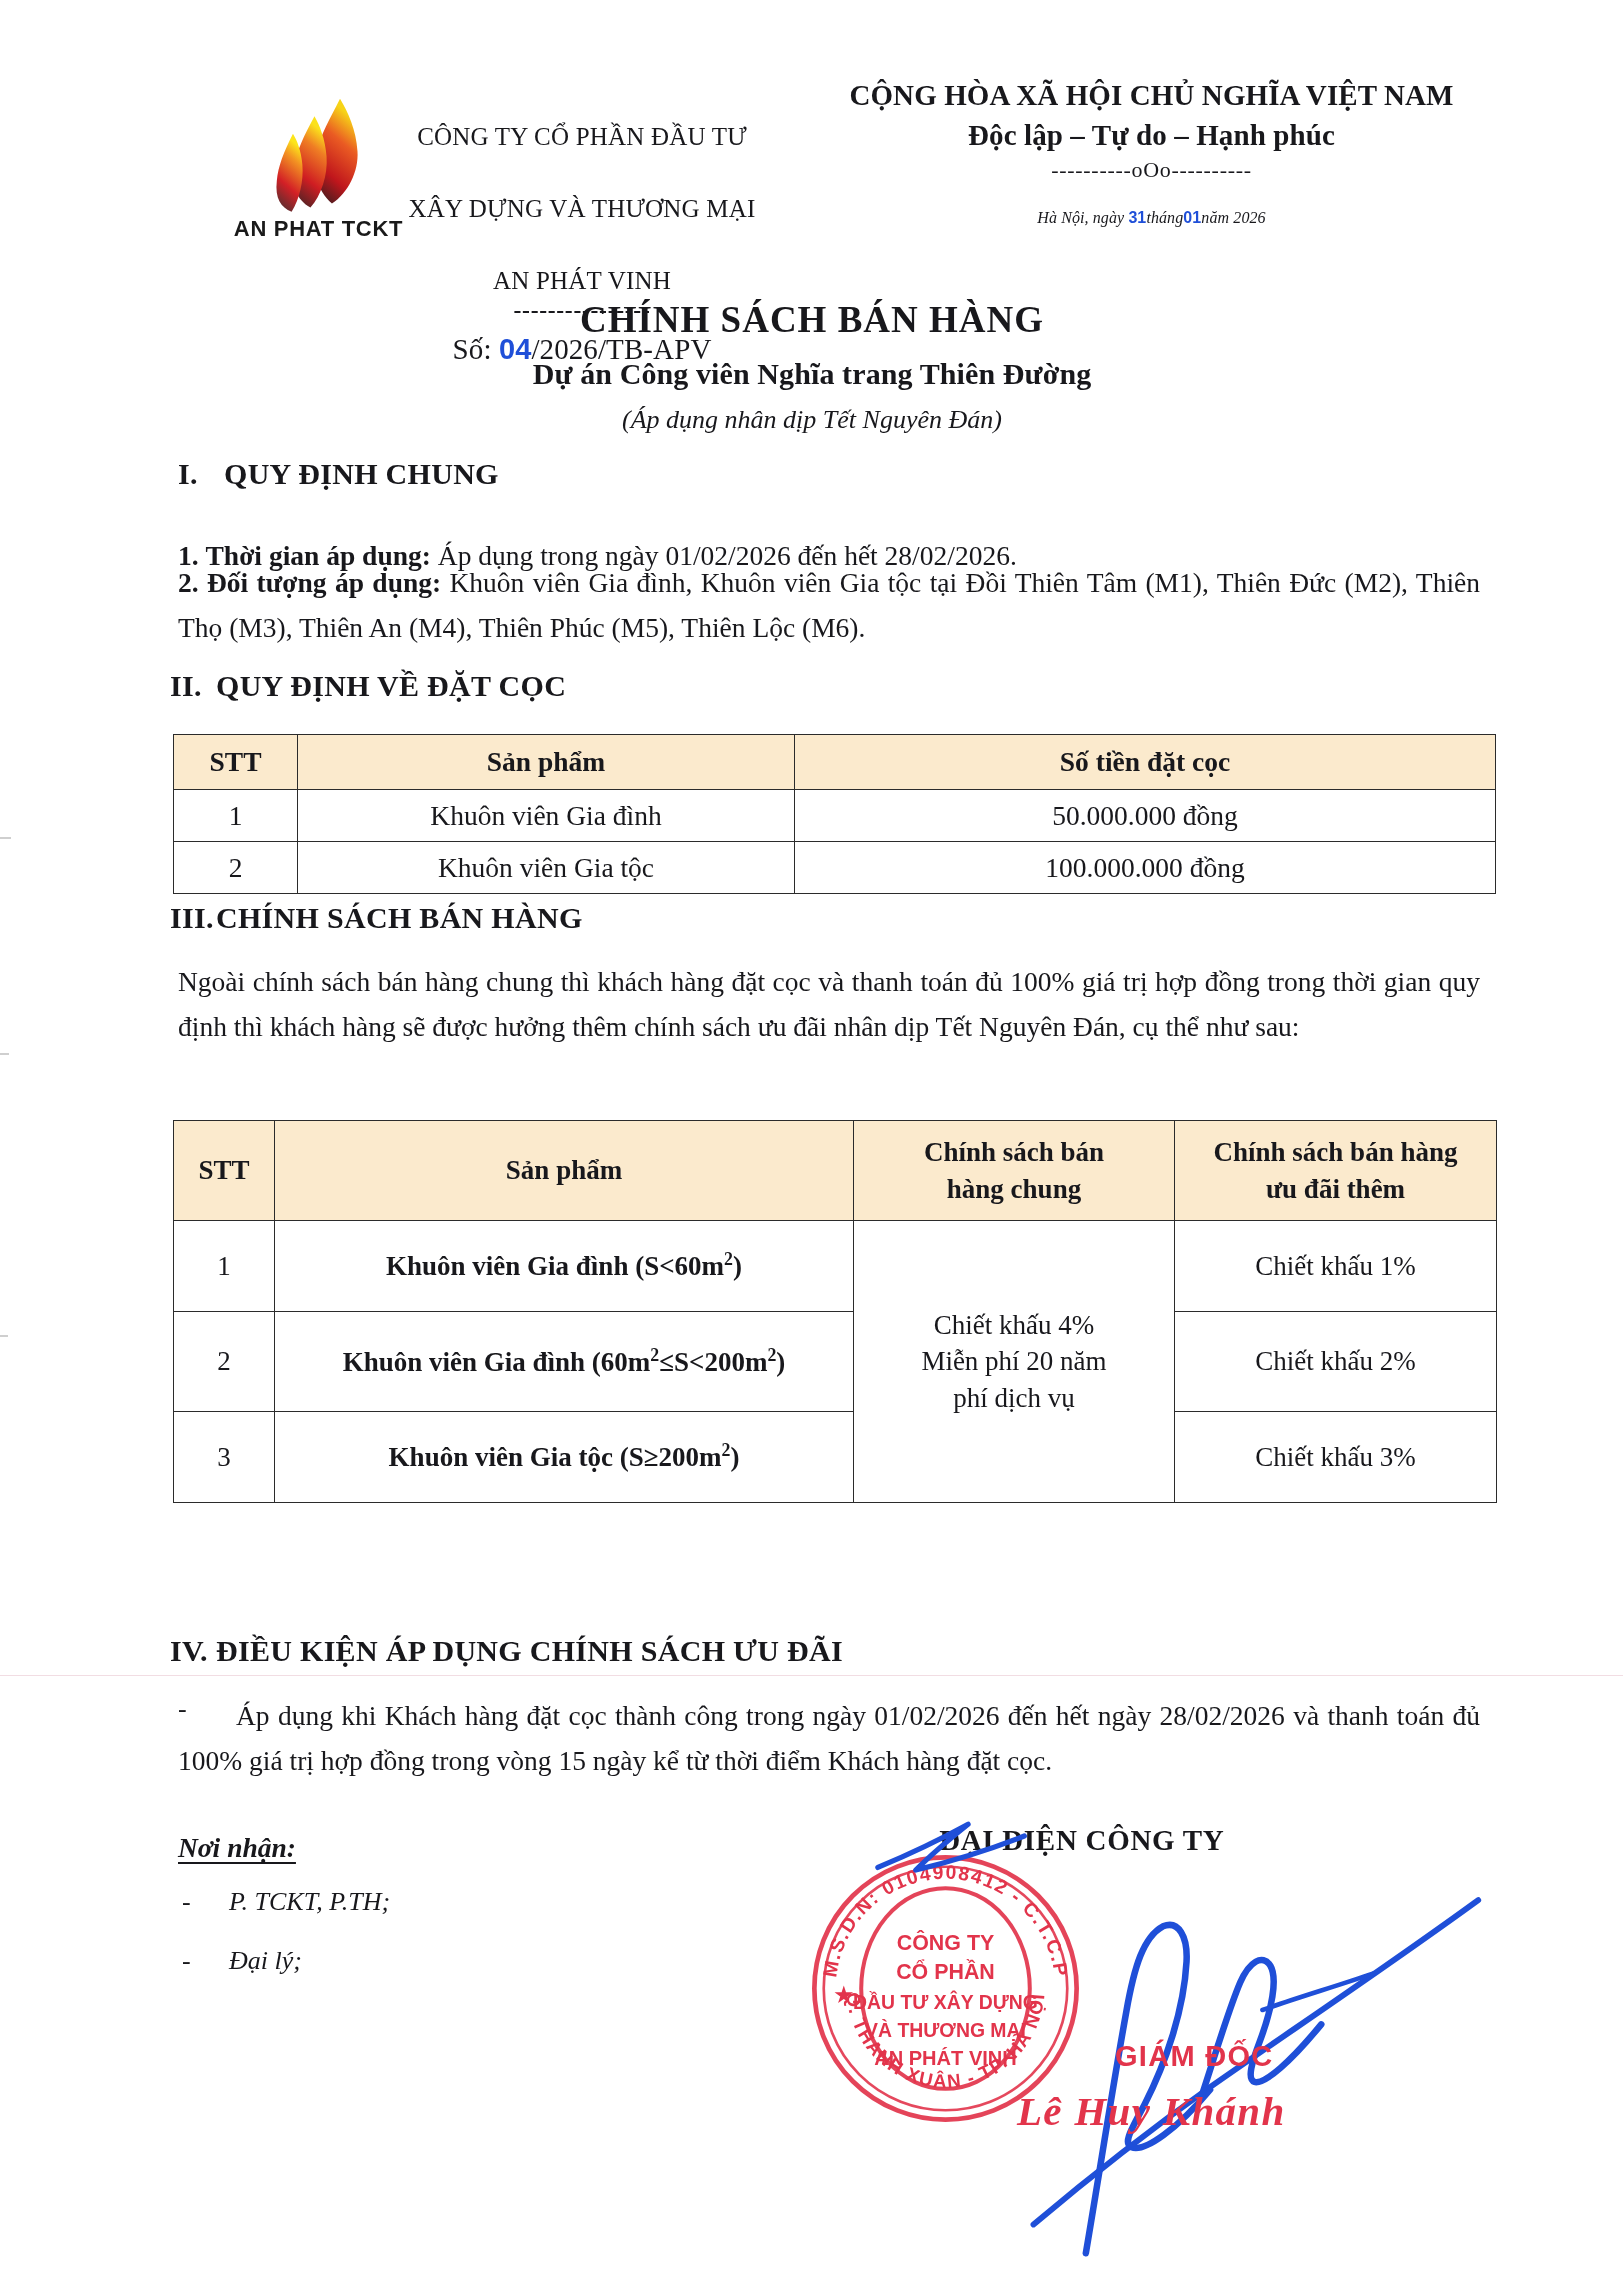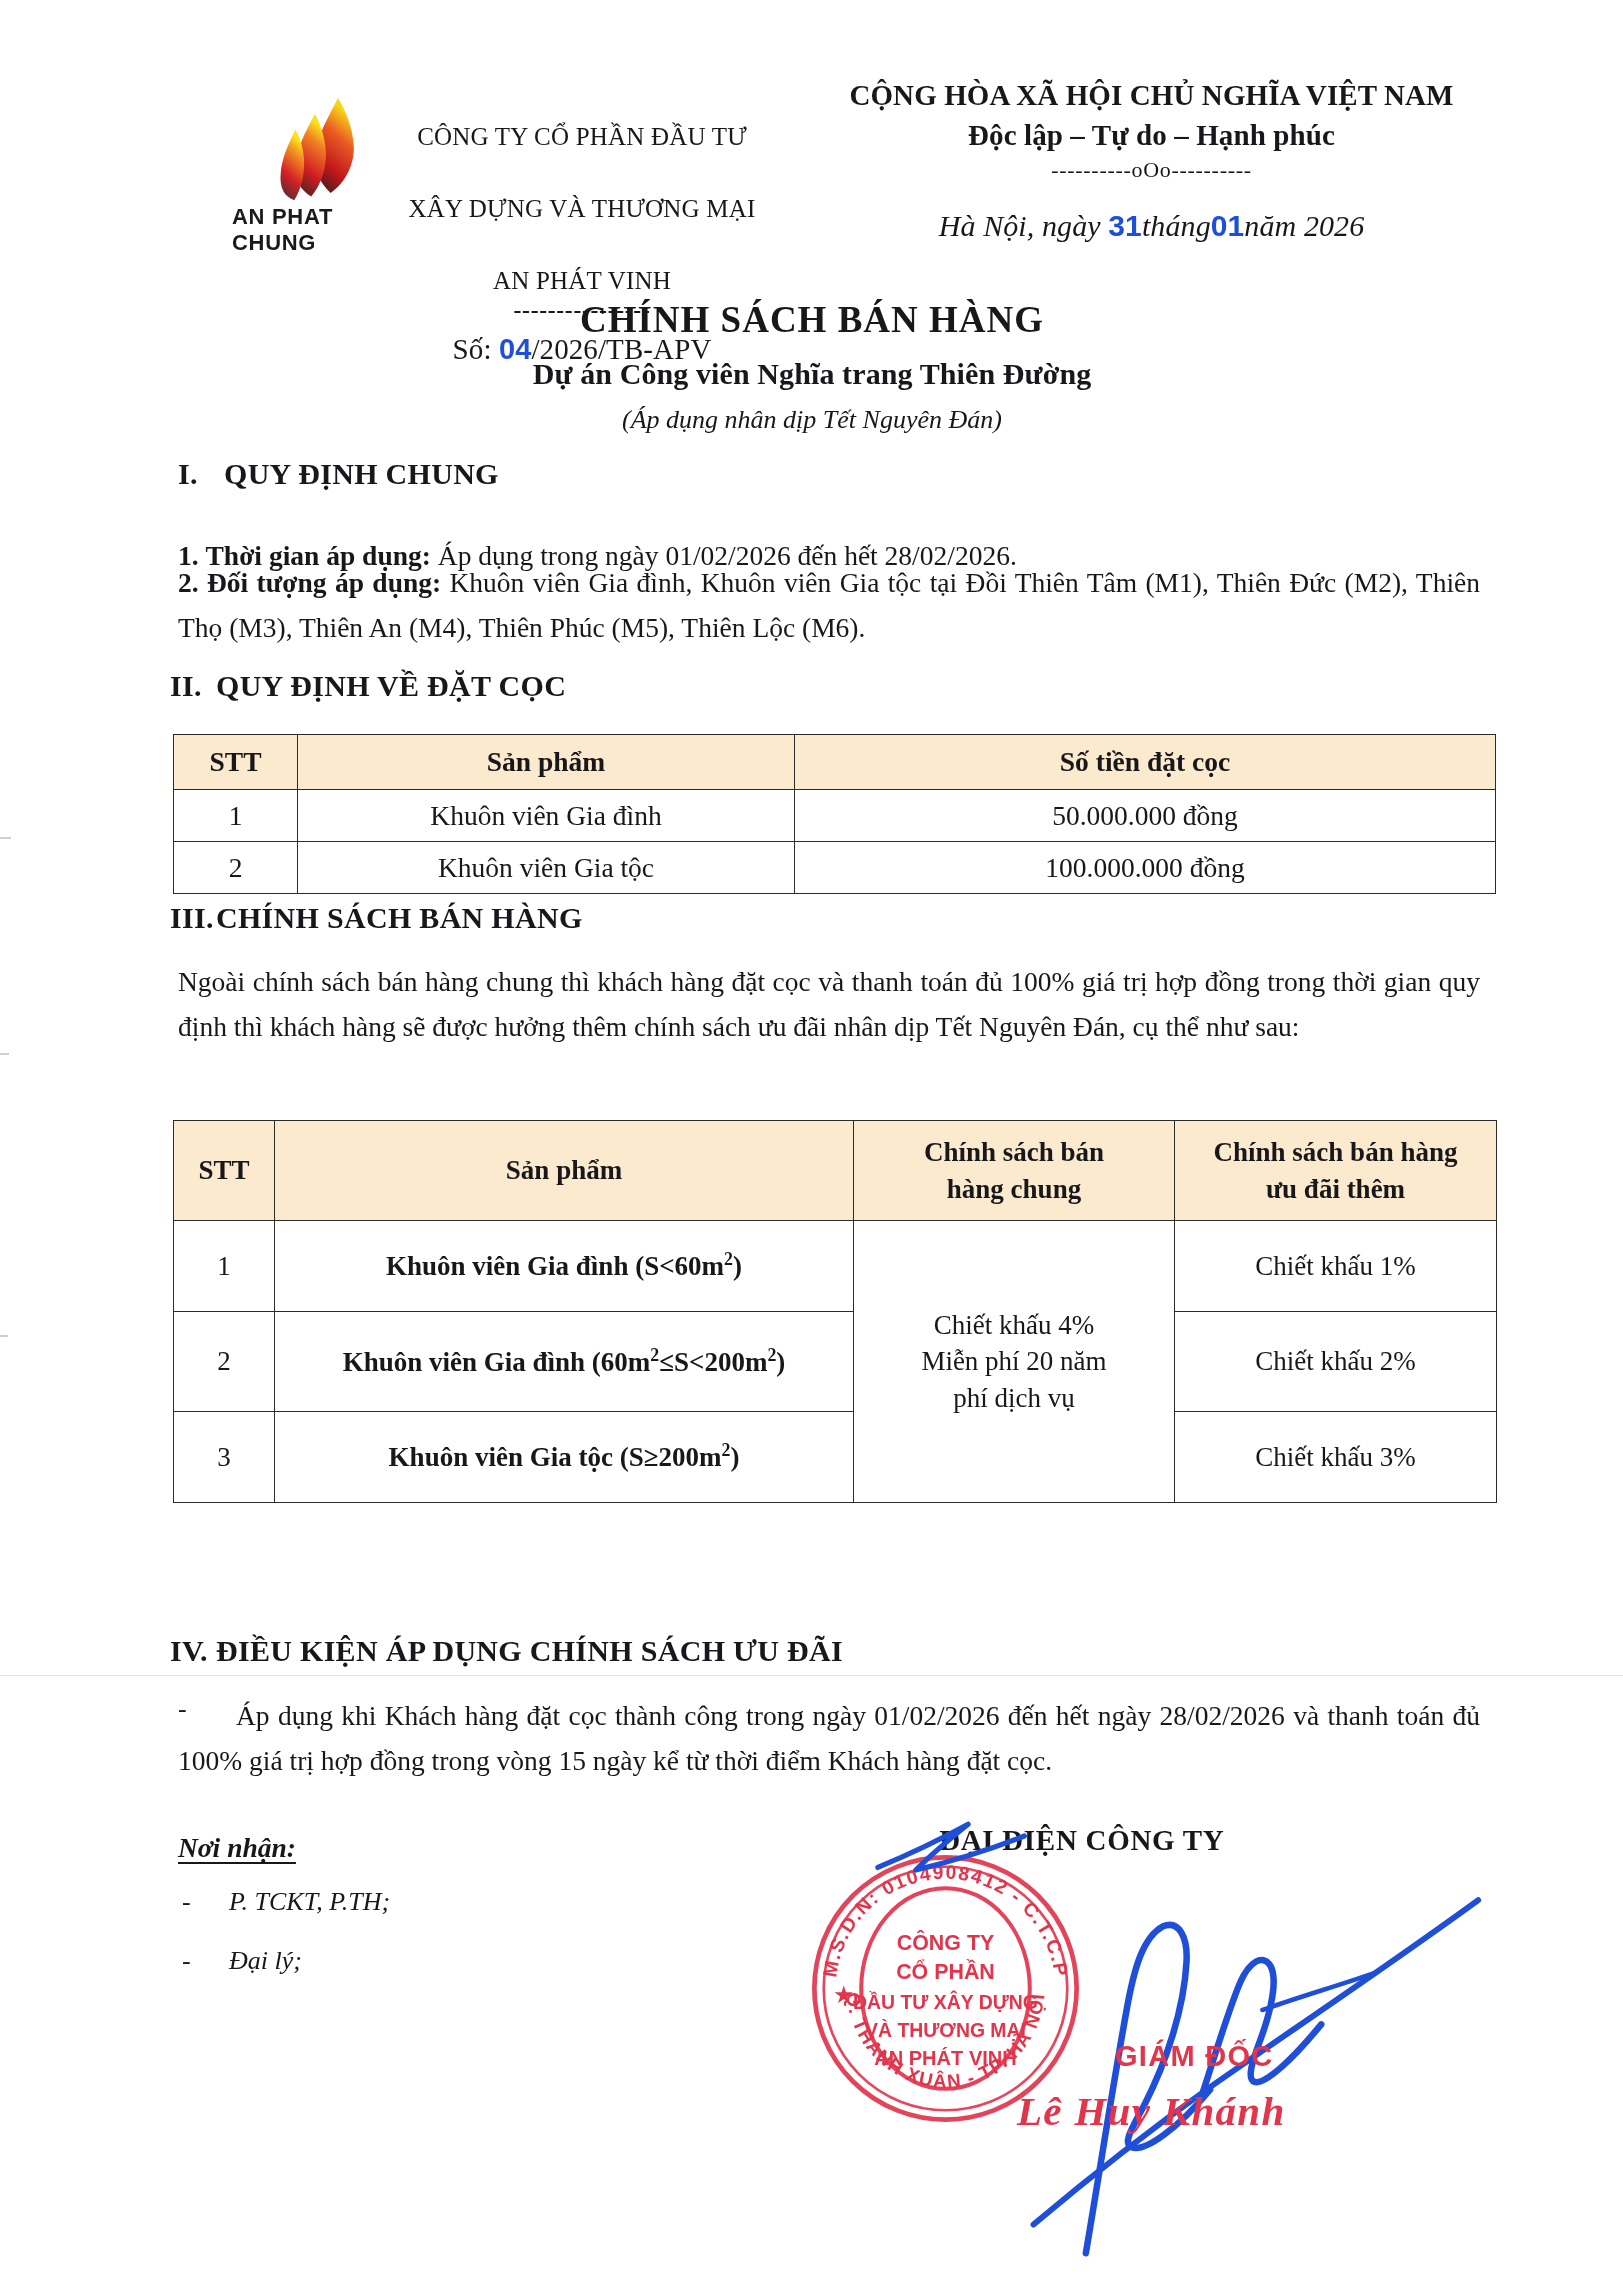--- a/index.html
+++ b/index.html
@@ -26,21 +26,21 @@
   .hdr-left{position:absolute; left:366px; top:0px; width:432px; text-align:center;}
   .hdr-left .ln{font-weight:400; font-size:25px; line-height:1.16; letter-spacing:0.2px;margin-top:43px;}
   .dashline{font-weight:700; font-size:23.6px; letter-spacing:0.7px; margin-top:3.9px; line-height:1;}
   .sohieu{font-size:29px; margin-top:10.5px; letter-spacing:0.1px;}
   .ink{color:#1f4fd8; font-family:"Liberation Sans","DejaVu Sans",sans-serif; font-weight:700;}
 
   .hdr-right{position:absolute; left:805px; top:0px; width:693px; text-align:center;}
   .hdr-right .ln1{font-weight:700; font-size:29px; letter-spacing:0.1px;}
   .hdr-right .ln2{font-weight:700; font-size:29px; margin-top:6.5px; letter-spacing:0.1px;}
   .oOo{font-size:22px; margin-top:5.2px; letter-spacing:0.7px;}
-  .dateline{font-style:italic; font-size:30px; margin-top:26px; letter-spacing:0.1px;}
+  .dateline{font-style:italic; font-size:16px; margin-top:26px; letter-spacing:0.1px;}
   .dateline .ink{font-style:normal;}
 
   
   .title-block{position:absolute; left:0; top:298px; width:1624px; text-align:center;}
   .t-main{font-weight:700; font-size:37px; letter-spacing:1px;}
   .t-sub{font-weight:700; font-size:30px; margin-top:15.7px; letter-spacing:0.1px;}
   .t-note{font-style:italic; font-size:26px; margin-top:14.4px;}
 
   
   .sec-head{position:absolute; font-weight:700; font-size:30px; letter-spacing:0.3px;}
@@ -109,21 +109,21 @@
             <stop offset="0%" stop-color="#3a3132"></stop>
             <stop offset="42%" stop-color="#d32026"></stop>
             <stop offset="80%" stop-color="#f39322"></stop>
             <stop offset="100%" stop-color="#fce51b"></stop>
           </linearGradient>
         </defs>
         <path d="M112 10 C 96 42, 84 62, 78 86 C 70 118, 78 146, 100 166 C 124 150, 140 118, 138 88 C 136 56, 124 30, 112 10 Z" fill="url(#fl1)"></path>
         <path d="M74 36 C 58 66, 48 86, 44 110 C 38 140, 48 160, 68 172 C 84 154, 94 124, 92 96 C 90 70, 82 50, 74 36 Z" fill="url(#fl2)"></path>
         <path d="M42 62 C 28 90, 20 110, 18 132 C 15 158, 24 172, 40 178 C 52 160, 58 132, 56 108 C 54 86, 48 72, 42 62 Z" fill="url(#fl3)"></path>
       </svg>
-      <div class="logo-text">AN PHAT CHUNG</div>
+      <div class="logo-text">AN PHAT TCKT</div>
     </div>
 
     <div class="hdr-left">
       <div class="ln">CÔNG TY CỔ PHẦN ĐẦU TƯ</div>
       <div class="ln">XÂY DỰNG VÀ THƯƠNG MẠI</div>
       <div class="ln">AN PHÁT VINH</div>
       <div class="dashline">----------------</div>
       <div class="sohieu">
         <span>Số:</span>
         <span class="ink">04</span><span>/2026/TB-APV</span>

